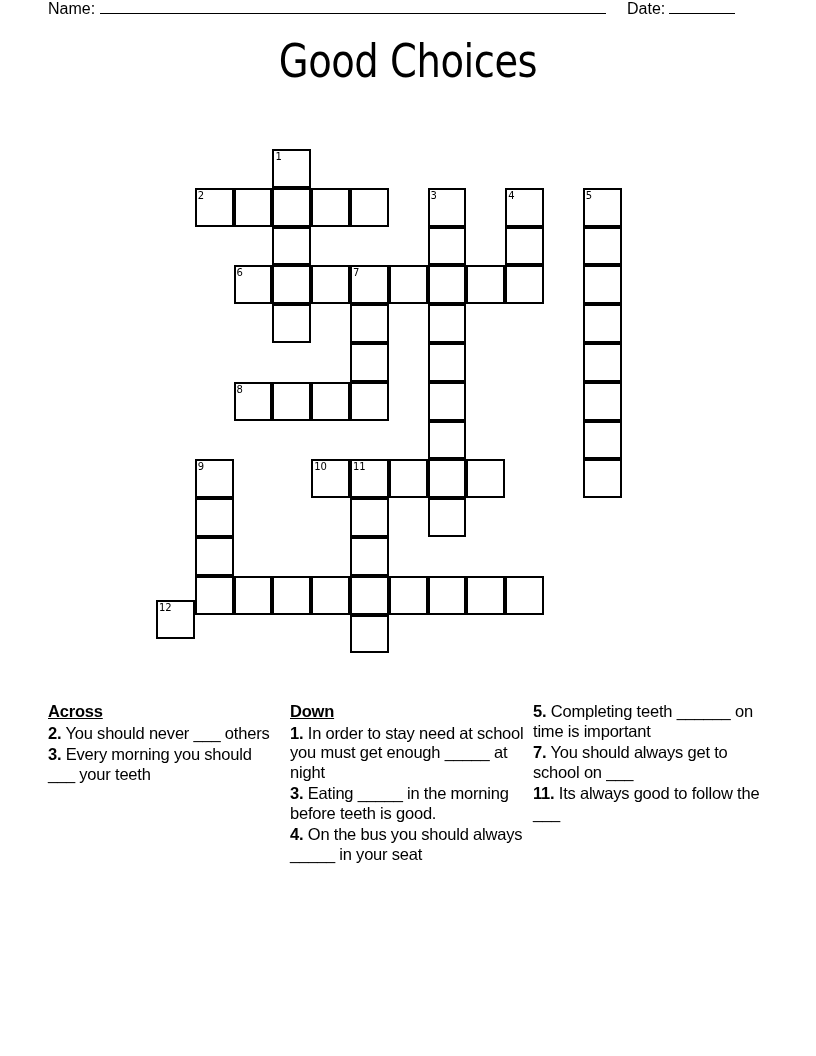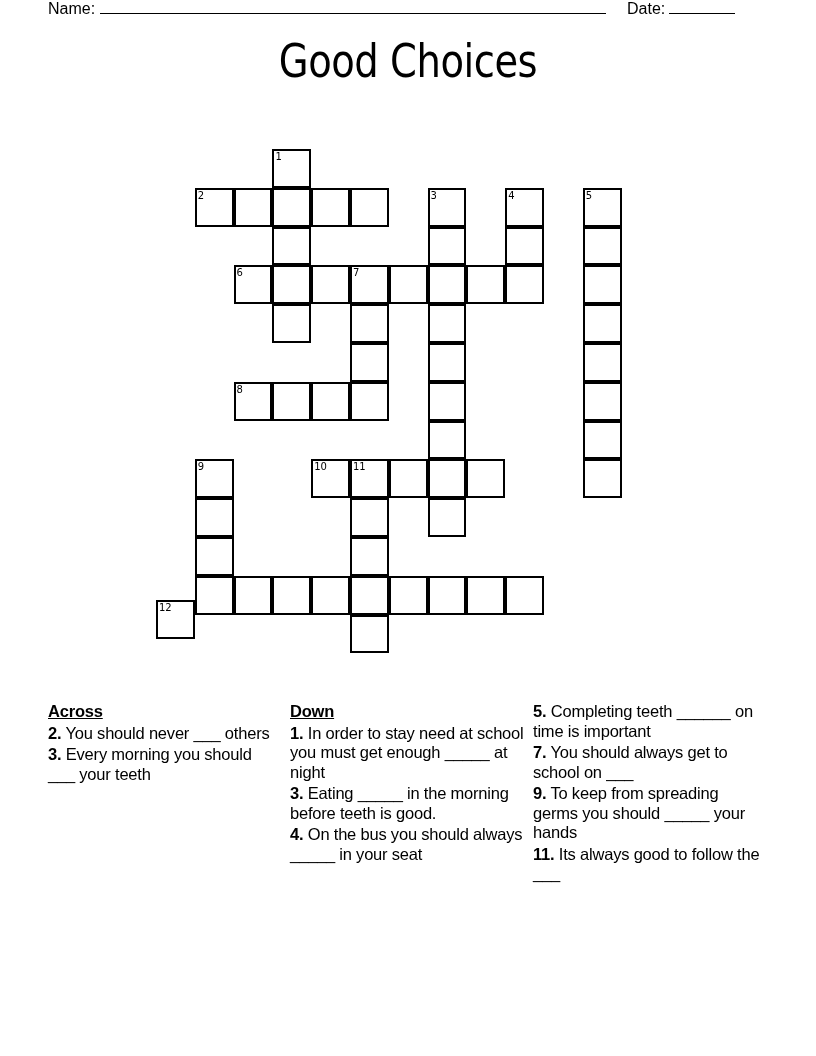--- a/index.html
+++ b/index.html
@@ -215,15 +215,14 @@
 <div class="clues clues-col2">
   <div class="clue-heading">Down</div>
   <div class="clue"><span class="clue-num">1.</span><span> In order to stay need at school you must get enough _____ at night</span></div>
   <div class="clue"><span class="clue-num">3.</span><span> Eating _____ in the morning before teeth is good.</span></div>
   <div class="clue"><span class="clue-num">4.</span><span> On the bus you should always _____ in your seat</span></div>
 </div>
 
 <div class="clues clues-col3">
   <div class="clue"><span class="clue-num">5.</span><span> Completing teeth ______ on time is important</span></div>
   <div class="clue"><span class="clue-num">7.</span><span> You should always get to school on ___</span></div>
-  <div class="clue"><span class="clue-num">9.</span><span> To keep from spreading germs you should _____ your hands</span></div>
   <div class="clue"><span class="clue-num">11.</span><span> Its always good to follow the ___</span></div>
 </div>
 
 </body></html>

